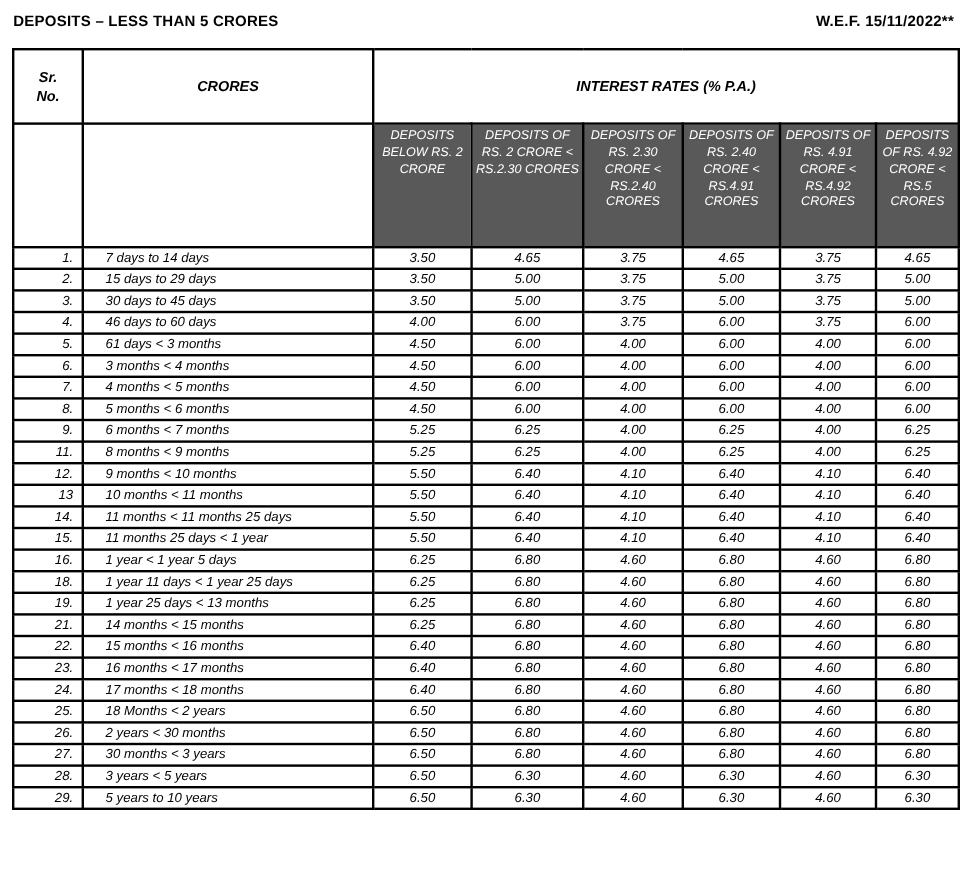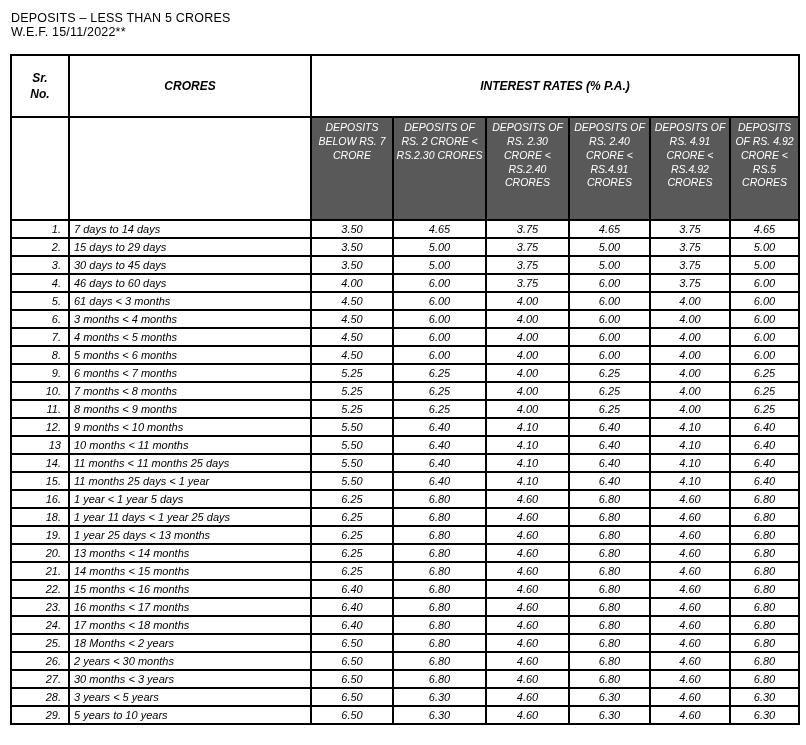--- a/index.html
+++ b/index.html
@@ -13,26 +13,25 @@
     width: 806px;
     height: 745px;
     box-sizing: border-box;
     padding: 9px 10px 0 10px;
     background: #ffffff;
     overflow: hidden;
   }
   .topbar {
     display: flex;
     justify-content: space-between;
-    align-items: flex-start;
-    font-weight: 400;
+    align-items: center;
+    font-weight: 700;
     font-size: 12.5px;
     letter-spacing: 0.2px;
     margin: 2px 1px 15px 1px;
-    flex-direction: column;
   }
   table.rates {
     border-collapse: collapse;
     table-layout: fixed;
     width: 788px;
     border: 1px solid #a3a3a3;
     font-style: italic;
   }
   table.rates th, table.rates td {
     border: 2px solid #000;
@@ -63,21 +62,21 @@
   }
   
   tbody td {
     height: 14px;
     font-size: 11px;
     line-height: 1.1;
     padding: 1px 3px;
     background: #ffffff;
   }
   td.sr   { text-align: right; padding-right: 7px; }
-  td.period { text-align: left; padding-left: 4px; }
+  td.period { text-align: left; padding-left: 18px; }
   td.rate { text-align: center; }
 </style>
 </head>
 <body>
 
 <div class="page">
 
   <div class="topbar">
     <span>DEPOSITS – LESS THAN 5 CRORES</span>
     <span>W.E.F. 15/11/2022**</span>
@@ -97,21 +96,21 @@
     <thead>
       <tr class="head-main">
         <th class="sr-head">Sr.
 No.</th>
         <th>CRORES</th>
         <th colspan="6">INTEREST RATES (% P.A.)</th>
       </tr>
       <tr class="head-sub">
         <th class="blank"></th>
         <th class="blank"></th>
-        <th class="deposit">DEPOSITS BELOW RS. 7 CRORE</th>
+        <th class="deposit">DEPOSITS BELOW RS. 2 CRORE</th>
         <th class="deposit">DEPOSITS OF RS. 2 CRORE &lt; RS.2.30 CRORES</th>
         <th class="deposit">DEPOSITS OF RS. 2.30 CRORE &lt; RS.2.40 CRORES</th>
         <th class="deposit">DEPOSITS OF RS. 2.40 CRORE &lt; RS.4.91 CRORES</th>
         <th class="deposit">DEPOSITS OF RS. 4.91 CRORE &lt; RS.4.92 CRORES</th>
         <th class="deposit">DEPOSITS OF RS. 4.92 CRORE &lt; RS.5 CRORES</th>
       </tr>
     </thead>
     <tbody>
         <tr>
           <td class="sr">1.</td>
@@ -197,30 +196,20 @@
           <td class="sr">9.</td>
           <td class="period">6 months &lt; 7 months</td>
           <td class="rate">5.25</td>
           <td class="rate">6.25</td>
           <td class="rate">4.00</td>
           <td class="rate">6.25</td>
           <td class="rate">4.00</td>
           <td class="rate">6.25</td>
         </tr>
         <tr>
-          <td class="sr">10.</td>
-          <td class="period">7 months &lt; 8 months</td>
-          <td class="rate">5.25</td>
-          <td class="rate">6.25</td>
-          <td class="rate">4.00</td>
-          <td class="rate">6.25</td>
-          <td class="rate">4.00</td>
-          <td class="rate">6.25</td>
-        </tr>
-        <tr>
           <td class="sr">11.</td>
           <td class="period">8 months &lt; 9 months</td>
           <td class="rate">5.25</td>
           <td class="rate">6.25</td>
           <td class="rate">4.00</td>
           <td class="rate">6.25</td>
           <td class="rate">4.00</td>
           <td class="rate">6.25</td>
         </tr>
         <tr>
@@ -287,30 +276,20 @@
           <td class="sr">19.</td>
           <td class="period">1 year 25 days &lt; 13 months</td>
           <td class="rate">6.25</td>
           <td class="rate">6.80</td>
           <td class="rate">4.60</td>
           <td class="rate">6.80</td>
           <td class="rate">4.60</td>
           <td class="rate">6.80</td>
         </tr>
         <tr>
-          <td class="sr">20.</td>
-          <td class="period">13 months &lt; 14 months</td>
-          <td class="rate">6.25</td>
-          <td class="rate">6.80</td>
-          <td class="rate">4.60</td>
-          <td class="rate">6.80</td>
-          <td class="rate">4.60</td>
-          <td class="rate">6.80</td>
-        </tr>
-        <tr>
           <td class="sr">21.</td>
           <td class="period">14 months &lt; 15 months</td>
           <td class="rate">6.25</td>
           <td class="rate">6.80</td>
           <td class="rate">4.60</td>
           <td class="rate">6.80</td>
           <td class="rate">4.60</td>
           <td class="rate">6.80</td>
         </tr>
         <tr>

